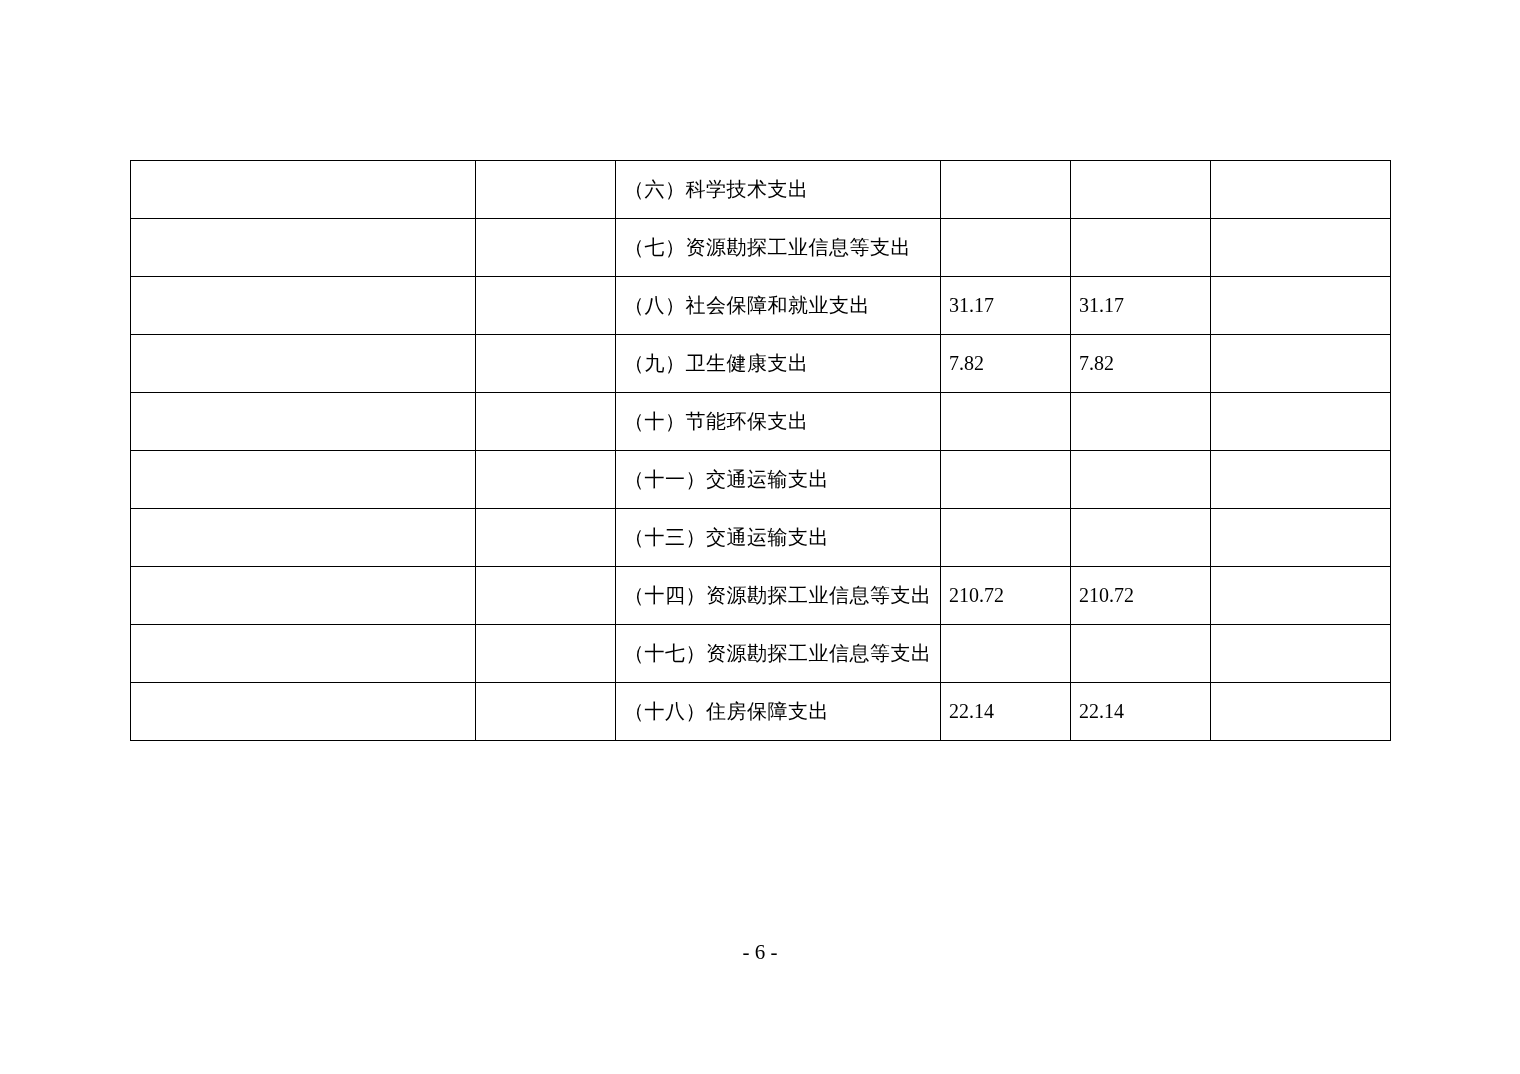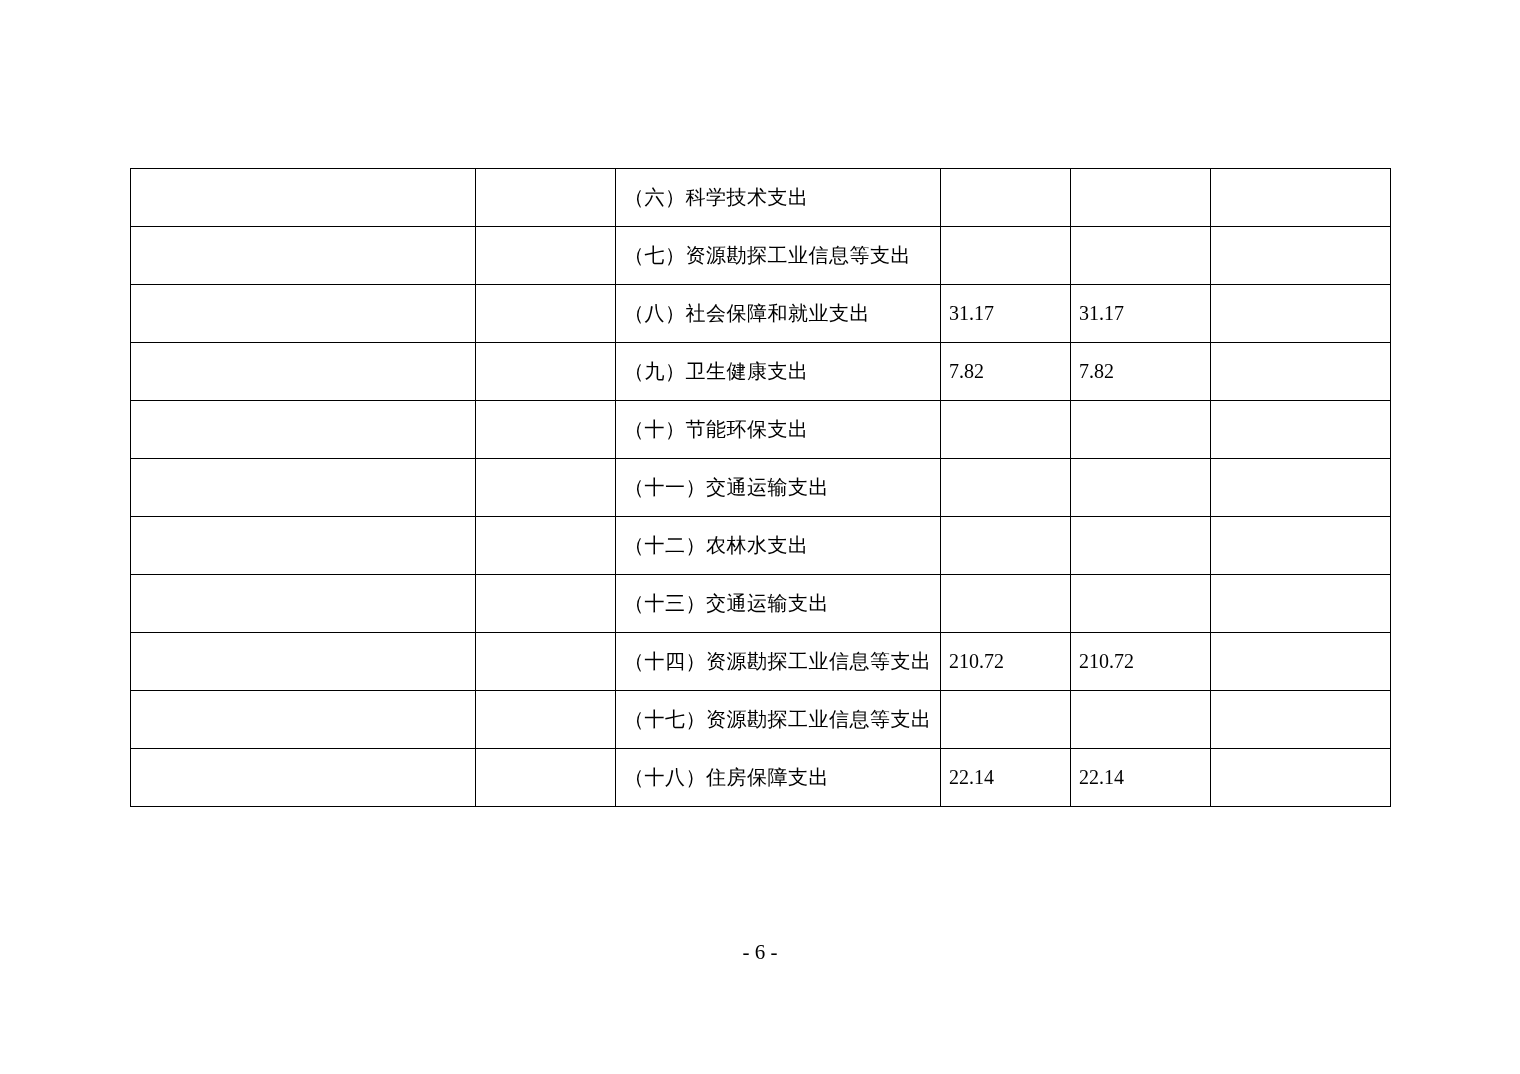--- a/index.html
+++ b/index.html
@@ -22,21 +22,20 @@
     width: 1520px;
     height: 1074px;
   }
   .budget-table {
     position: absolute;
     left: 130px;
     top: 160px;
     width: 1260px;
     border-collapse: collapse;
     table-layout: fixed;
-    margin-top: 8px;
   }
   .budget-table td {
     border: 1px solid #000000;
     height: 57px;
     padding: 0 8px;
     vertical-align: middle;
     font-size: 20px;
     line-height: 1.25;
   }
   .col-a { width: 345px; }
@@ -128,28 +127,20 @@
           <td class="cell-empty"></td>
           <td class="cell-empty"></td>
           <td class="cell-label">（十一）交通运输支出</td>
           <td class="cell-num"></td>
           <td class="cell-num"></td>
           <td class="cell-num"></td>
         </tr>
         <tr>
           <td class="cell-empty"></td>
           <td class="cell-empty"></td>
-          <td class="cell-label">（十二）农林水支出</td>
-          <td class="cell-num"></td>
-          <td class="cell-num"></td>
-          <td class="cell-num"></td>
-        </tr>
-        <tr>
-          <td class="cell-empty"></td>
-          <td class="cell-empty"></td>
           <td class="cell-label">（十三）交通运输支出</td>
           <td class="cell-num"></td>
           <td class="cell-num"></td>
           <td class="cell-num"></td>
         </tr>
         <tr>
           <td class="cell-empty"></td>
           <td class="cell-empty"></td>
           <td class="cell-label">（十四）资源勘探工业信息等支出</td>
           <td class="cell-num">210.72</td>

